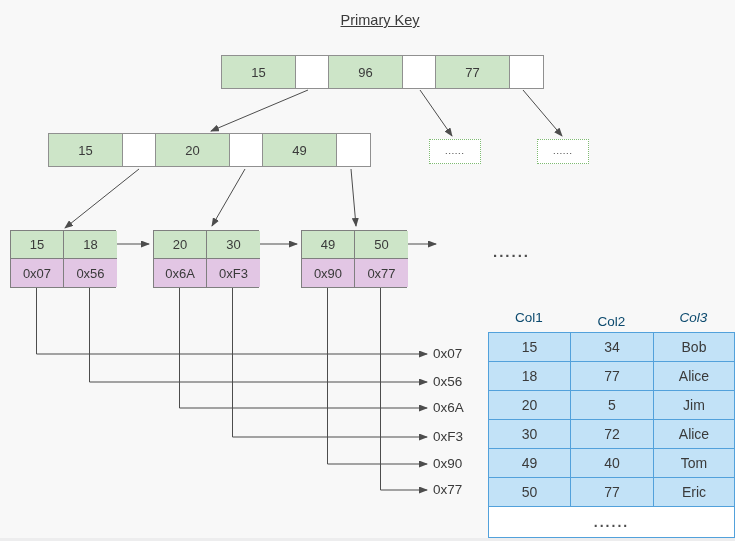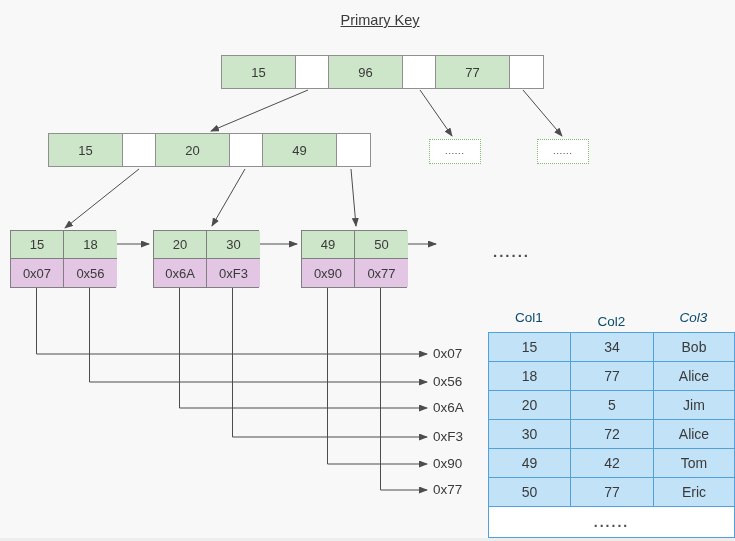--- a/index.html
+++ b/index.html
@@ -205,21 +205,21 @@
         <td>5</td>
         <td>Jim</td>
       </tr>
       <tr>
         <td>30</td>
         <td>72</td>
         <td>Alice</td>
       </tr>
       <tr>
         <td>49</td>
-        <td>42</td>
+        <td>40</td>
         <td>Tom</td>
       </tr>
       <tr>
         <td>50</td>
         <td>77</td>
         <td>Eric</td>
       </tr>
       <tr class="dots">
         <td colspan="3">......</td>
       </tr>

